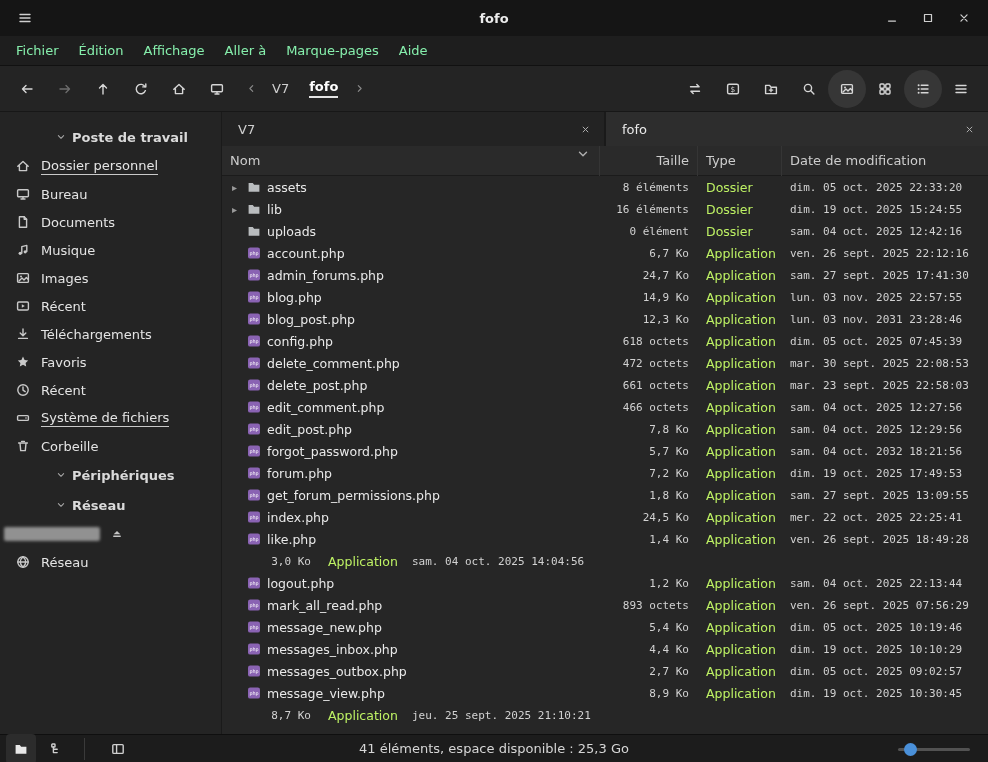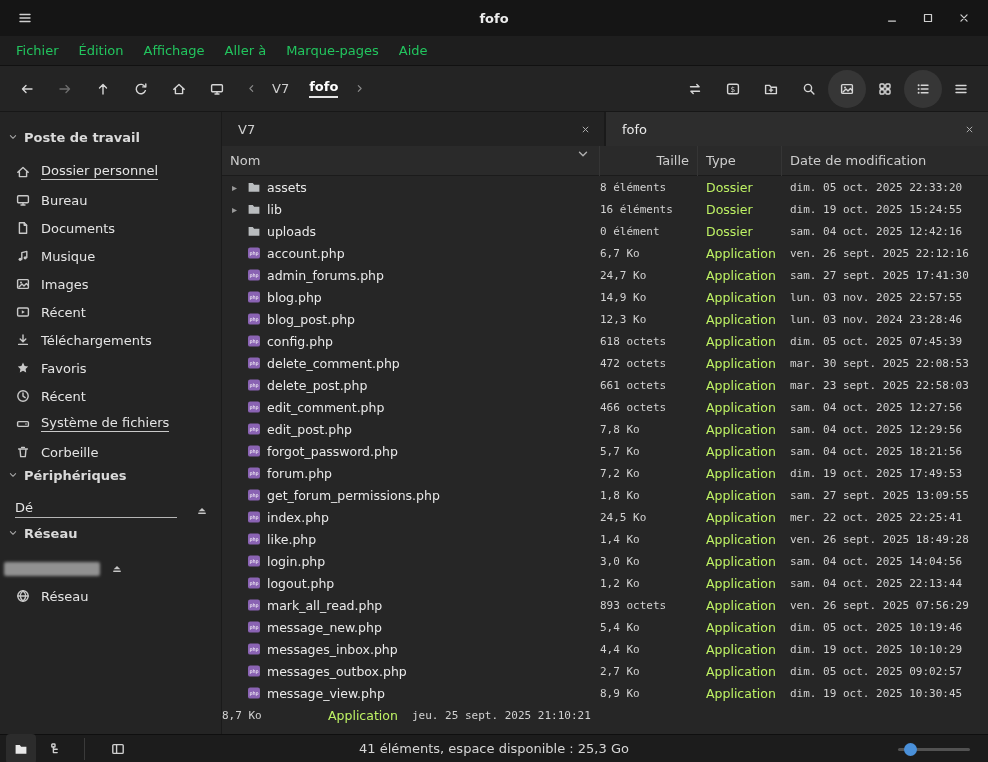--- a/index.html
+++ b/index.html
@@ -15,40 +15,40 @@
 
   
   .titlebar { height: 36px; background: #151515; display: flex; align-items: center; padding: 0 10px; position: relative; flex: 0 0 auto; }
   .titlebar .tbtn { width: 30px; height: 28px; display:flex; align-items:center; justify-content:center; color:#cfcfcf; }
   .win-title { position:absolute; left:0; right:0; text-align:center; color:#ececec; font-weight:600; pointer-events:none; }
   .win-controls { margin-left:auto; display:flex; gap:8px; }
   .win-controls .tbtn { width: 28px; }
 
   
   .menubar { height: 30px; background:#1e1e1e; display:flex; align-items:center; padding-left:6px; border-bottom:1px solid #111; flex:0 0 auto; }
-  .menu-item { padding: 0 10px; height:30px; line-height:30px; color:#22c55e; }
+  .menu-item { padding: 0 10px; height:30px; line-height:30px; color:#86efac; }
 
   
   .toolbar { height: 46px; background:#242424; display:flex; align-items:center; padding:0 8px; border-bottom:1px solid #171717; flex:0 0 auto; }
   .tb-round { width:38px; height:38px; border-radius:19px; display:flex; align-items:center; justify-content:center; color:#d6d6d6; flex:0 0 auto; }
   .tb-round.disabled { color:#6d6d6d; }
   .tb-round.active { background:#363636; }
   .crumbs { display:flex; align-items:center; margin-left:4px; }
   .crumb { padding:0 10px; height:34px; display:flex; align-items:center; color:#cfcfcf; }
   .crumb.current { color:#fff; font-weight:bold; }
   .crumb.current .crumb-label { border-bottom:2px solid #e4e4e4; padding-bottom:2px; }
   .crumb-chev { color:#8a8a8a; width:22px; display:flex; align-items:center; justify-content:center; }
   .tb-spacer { flex:1; }
 
   
   .main { flex: 1; display:flex; min-height:0; }
   .sidebar { width:222px; background:#242424; border-right:1px solid #1a1a1a; padding-top:10px; overflow:hidden; flex:0 0 auto; }
-  .sec-title { height:30px; display:flex; align-items:center; gap:5px; padding-left:7px; font-weight:bold; color:#dadada; }
+  .sec-title { height:30px; display:flex; align-items:center; gap:5px; padding-left:7px; font-weight:bold; color:#dadada;margin-left:48px; }
   .sec-title .chev { color:#a8a8a8; display:flex; }
-  .side-item { height:28px; display:flex; align-items:flex-end; padding-left:15px; gap:10px; color:#e4e4e4; }
+  .side-item { height:28px; display:flex; align-items:center; padding-left:15px; gap:10px; color:#e4e4e4; }
   .side-item .sicon { color:#c9c9c9; display:flex; width:16px; justify-content:center; }
   .side-item .ulab { border-bottom:1px solid #c9c9c9; padding-bottom:1px; }
   .side-item .devline { flex:1; border-bottom:1px solid #b5b5b5; padding-bottom:2px; margin-right:8px; }
   .side-item .eject { margin-left:auto; margin-right:12px; color:#c6c6c6; display:flex; }
   .side-item .devline + .eject, .redacted + .eject { margin-left:0; }
   .redacted { width:96px; height:14px; background:#9d9d9d; border-radius:2px; filter:blur(1.6px); opacity:.9; margin-left:-6px; }
   .net-row { padding-left:10px; }
 
   
   .content { flex:1; display:flex; flex-direction:column; background:#262626; min-width:0; }
@@ -65,21 +65,21 @@
   .col-type { width:84px; }
   .col-date { width:206px; border-right:none; }
   .sort-ind { color:#b0b0b0; display:flex; }
 
   .rows { flex:1; overflow:hidden; }
   .row { height:22px; display:flex; align-items:center; }
   .c-name { flex:1; display:flex; align-items:center; padding-left:6px; gap:5px; min-width:0; overflow:hidden; }
   .expander { width:13px; text-align:center; color:#9a9a9a; font-size:10px; flex:0 0 auto; }
   .ficon { display:flex; flex:0 0 auto; }
   .fname { color:#e9e9e9; font-size:12.5px; white-space:nowrap; }
-  .c-size { width:98px; text-align:left; padding-right:9px; font-family:"DejaVu Sans Mono","Liberation Mono",monospace; font-size:11px; color:#d2d2d2; flex:0 0 auto; }
+  .c-size { width:98px; text-align:right; padding-right:9px; font-family:"DejaVu Sans Mono","Liberation Mono",monospace; font-size:11px; color:#d2d2d2; flex:0 0 auto; }
   .c-type { width:84px; padding:0 8px; font-size:12.5px; color:#bef264; flex:0 0 auto; }
   .c-date { width:206px; padding:0 8px; font-family:"DejaVu Sans Mono","Liberation Mono",monospace; font-size:11px; color:#d2d2d2; flex:0 0 auto; white-space:nowrap; }
 
   
   .statusbar { height:28px; background:#1c1c1c; border-top:1px solid #0f0f0f; display:flex; align-items:center; position:relative; flex:0 0 auto; }
   .sb-btn { width:30px; height:30px; margin-left:6px; border-radius:4px; display:flex; align-items:center; justify-content:center; color:#cfcfcf; }
   .sb-btn.active { color:#f2f2f2; background:#2c2c2c; }
   .sb-sep { width:1px; height:22px; background:#3a3a3a; margin:0 12px; }
   .sb-text { position:absolute; left:0; right:0; text-align:center; color:#d6d6d6; pointer-events:none; }
   .sb-right { margin-left:auto; padding-right:18px; display:flex; align-items:center; }
@@ -382,31 +382,20 @@
           <span>Corbeille</span>
         </div>
         <div class="sec-title">
           <span class="chev">
             <svg class="ic" viewBox="0 0 16 16" width="12" height="12" fill="none" stroke="currentColor" stroke-width="1.4" stroke-linecap="round" stroke-linejoin="round">
               <path d="M4.5 6.2L8 9.7l3.5-3.5"></path>
             </svg>
           </span>
           <span>Périphériques</span>
         </div>
-        <div class="side-item">
-          <span class="devline">Dé</span>
-          <button class="eject">
-            <span>
-              <svg class="ic" viewBox="0 0 16 16" width="14" height="14" fill="none" stroke="currentColor" stroke-width="1.4" stroke-linecap="round" stroke-linejoin="round">
-                <path d="M4.2 8.4L8 4.6l3.8 3.8z" fill="currentColor" stroke="none"></path>
-                <path d="M4.4 10.6h7.2" stroke-width="1.8"></path>
-              </svg>
-            </span>
-          </button>
-        </div>
         <div class="sec-title">
           <span class="chev">
             <svg class="ic" viewBox="0 0 16 16" width="12" height="12" fill="none" stroke="currentColor" stroke-width="1.4" stroke-linecap="round" stroke-linejoin="round">
               <path d="M4.5 6.2L8 9.7l3.5-3.5"></path>
             </svg>
           </span>
           <span>Réseau</span>
         </div>
         <div class="side-item net-row">
           <div class="redacted"></div>
@@ -562,21 +551,21 @@
               <span class="ficon">
                 <svg class="ic" viewBox="0 0 16 16" width="16" height="16" fill="none" stroke="currentColor" stroke-width="1.4" stroke-linecap="round" stroke-linejoin="round">
                   <rect x="2" y="2.4" width="12" height="11.2" rx="2.2" fill="#8a63b3" stroke="none"></rect>
                   <text x="8" y="10.4" text-anchor="middle" font-size="4.8" fill="#ffffff" stroke="none">php</text>
                 </svg>
               </span>
               <span class="fname">blog_post.php</span>
             </div>
             <div class="c-size">12,3 Ko</div>
             <div class="c-type">Application</div>
-            <div class="c-date">lun. 03 nov. 2024 23:28:46</div>
+            <div class="c-date">lun. 03 nov. 2031 23:28:46</div>
           </div>
           <div class="row">
             <div class="cell c-name">
               <span class="expander"></span>
               <span class="ficon">
                 <svg class="ic" viewBox="0 0 16 16" width="16" height="16" fill="none" stroke="currentColor" stroke-width="1.4" stroke-linecap="round" stroke-linejoin="round">
                   <rect x="2" y="2.4" width="12" height="11.2" rx="2.2" fill="#8a63b3" stroke="none"></rect>
                   <text x="8" y="10.4" text-anchor="middle" font-size="4.8" fill="#ffffff" stroke="none">php</text>
                 </svg>
               </span>
@@ -652,21 +641,21 @@
               <span class="ficon">
                 <svg class="ic" viewBox="0 0 16 16" width="16" height="16" fill="none" stroke="currentColor" stroke-width="1.4" stroke-linecap="round" stroke-linejoin="round">
                   <rect x="2" y="2.4" width="12" height="11.2" rx="2.2" fill="#8a63b3" stroke="none"></rect>
                   <text x="8" y="10.4" text-anchor="middle" font-size="4.8" fill="#ffffff" stroke="none">php</text>
                 </svg>
               </span>
               <span class="fname">forgot_password.php</span>
             </div>
             <div class="c-size">5,7 Ko</div>
             <div class="c-type">Application</div>
-            <div class="c-date">sam. 04 oct. 2025 18:21:56</div>
+            <div class="c-date">sam. 04 oct. 2032 18:21:56</div>
           </div>
           <div class="row">
             <div class="cell c-name">
               <span class="expander"></span>
               <span class="ficon">
                 <svg class="ic" viewBox="0 0 16 16" width="16" height="16" fill="none" stroke="currentColor" stroke-width="1.4" stroke-linecap="round" stroke-linejoin="round">
                   <rect x="2" y="2.4" width="12" height="11.2" rx="2.2" fill="#8a63b3" stroke="none"></rect>
                   <text x="8" y="10.4" text-anchor="middle" font-size="4.8" fill="#ffffff" stroke="none">php</text>
                 </svg>
               </span>
@@ -715,30 +704,20 @@
                   <text x="8" y="10.4" text-anchor="middle" font-size="4.8" fill="#ffffff" stroke="none">php</text>
                 </svg>
               </span>
               <span class="fname">like.php</span>
             </div>
             <div class="c-size">1,4 Ko</div>
             <div class="c-type">Application</div>
             <div class="c-date">ven. 26 sept. 2025 18:49:28</div>
           </div>
           <div class="row">
-            <div class="cell c-name">
-              <span class="expander"></span>
-              <span class="ficon">
-                <svg class="ic" viewBox="0 0 16 16" width="16" height="16" fill="none" stroke="currentColor" stroke-width="1.4" stroke-linecap="round" stroke-linejoin="round">
-                  <rect x="2" y="2.4" width="12" height="11.2" rx="2.2" fill="#8a63b3" stroke="none"></rect>
-                  <text x="8" y="10.4" text-anchor="middle" font-size="4.8" fill="#ffffff" stroke="none">php</text>
-                </svg>
-              </span>
-              <span class="fname">login.php</span>
-            </div>
             <div class="c-size">3,0 Ko</div>
             <div class="c-type">Application</div>
             <div class="c-date">sam. 04 oct. 2025 14:04:56</div>
           </div>
           <div class="row">
             <div class="cell c-name">
               <span class="expander"></span>
               <span class="ficon">
                 <svg class="ic" viewBox="0 0 16 16" width="16" height="16" fill="none" stroke="currentColor" stroke-width="1.4" stroke-linecap="round" stroke-linejoin="round">
                   <rect x="2" y="2.4" width="12" height="11.2" rx="2.2" fill="#8a63b3" stroke="none"></rect>

